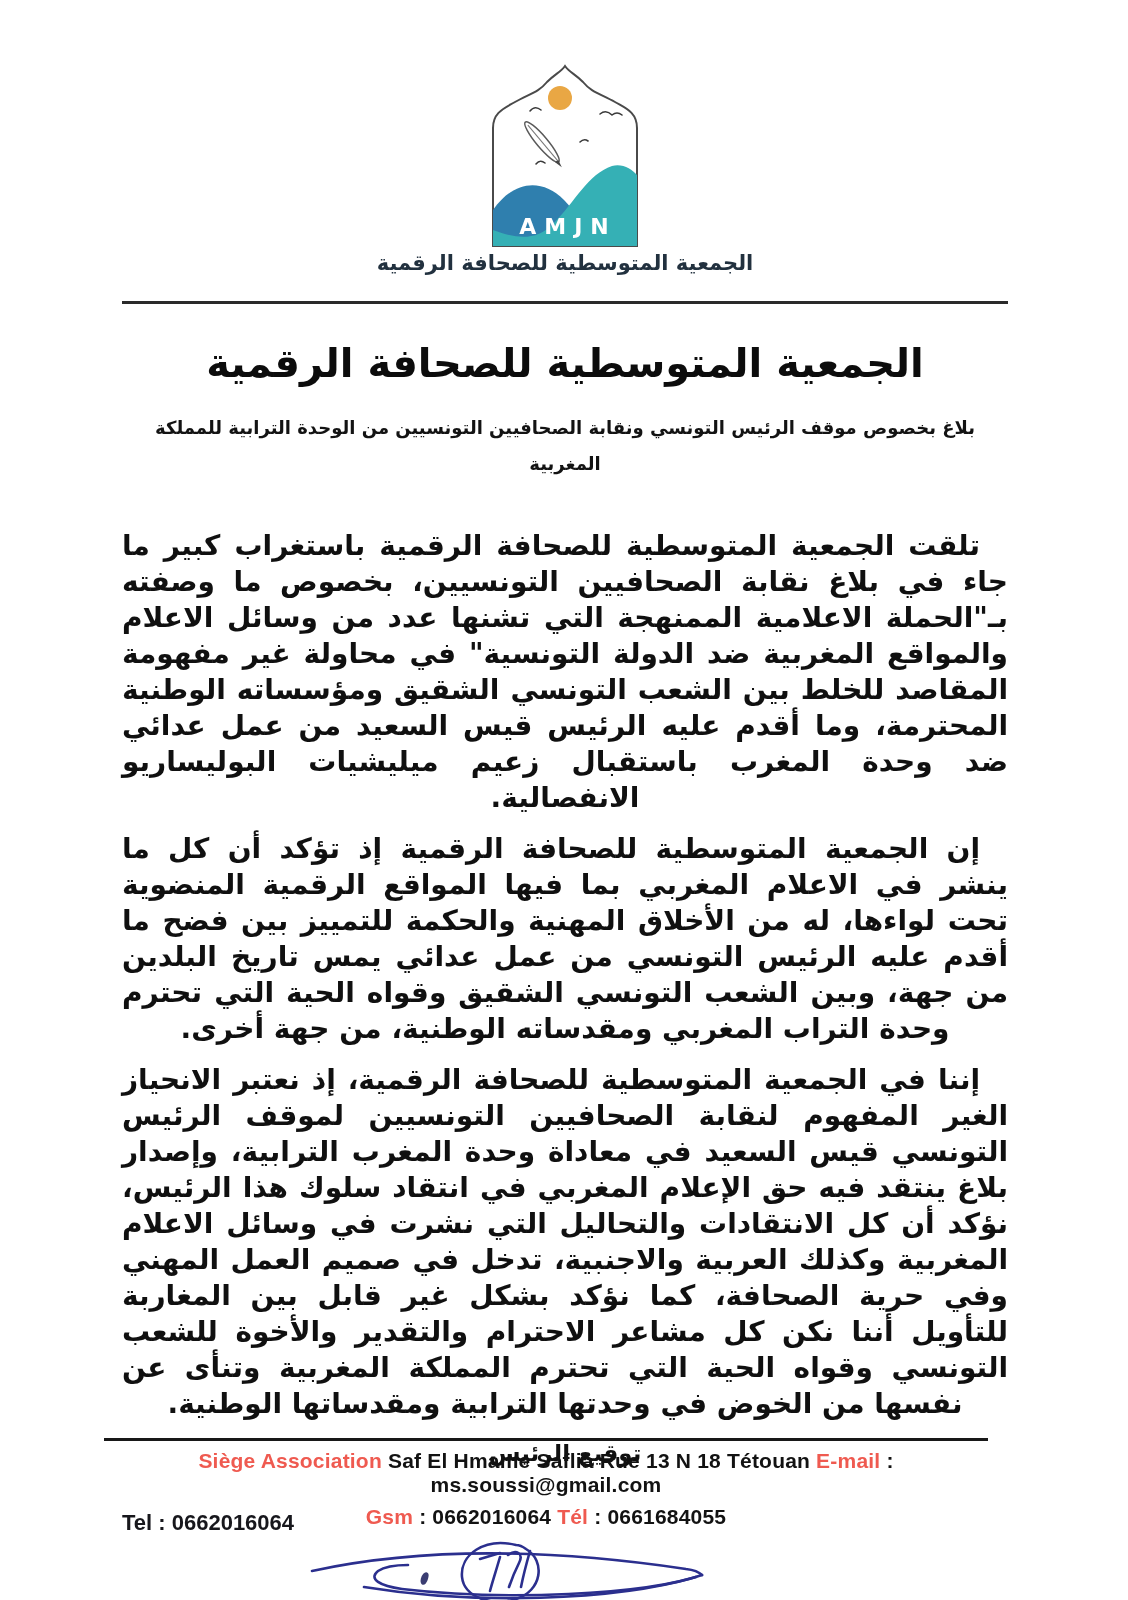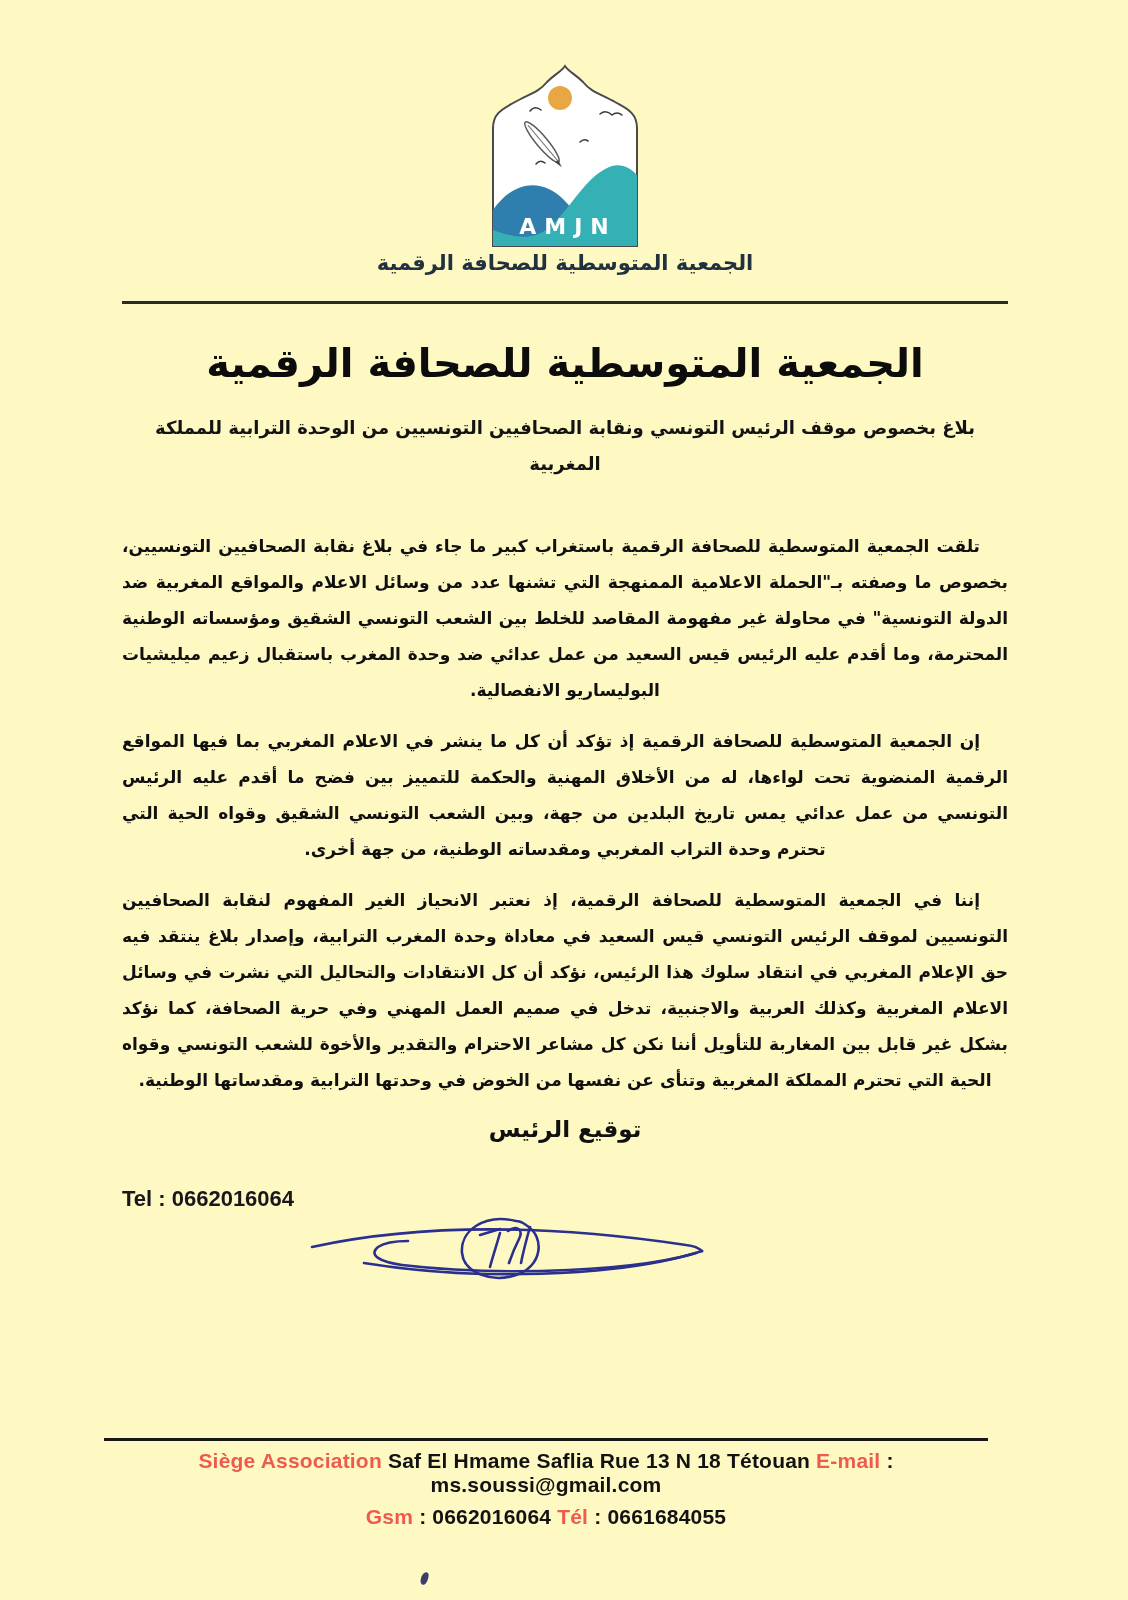--- a/index.html
+++ b/index.html
@@ -1,20 +1,20 @@
 <!DOCTYPE html>
 <html lang="ar"><head>
 <meta charset="utf-8">
 <style>
   html,body{margin:0;padding:0;background:#e8e8e8;}
   .page{
     position:relative;
     width:1128px;height:1600px;
     margin:0 auto;
-    background:#fef9c3;
+    background:#ffffff;
     overflow:hidden;
     font-family:"DejaVu Sans",sans-serif;
     color:#111;
   }
   .content{position:absolute;left:122px;top:64px;width:886px;}
   .logo-wrap{text-align:center;}
   .logo-wrap svg{display:block;margin:0 auto;}
   .logo-label{
     text-align:center;font-weight:bold;font-size:21px;
     color:#22313f;margin-top:3px;direction:rtl;letter-spacing:1px;
@@ -32,21 +32,21 @@
     text-align:center;font-weight:bold;font-size:18px;line-height:36px;
     margin:24px 28px 0 28px;direction:rtl;color:#131313;
   }
   .body-text{margin-top:46px;}
   .body-text p{
     direction:rtl;
     text-align:justify;
     text-align-last:center;
     -moz-text-align-last:center;
     font-weight:bold;
-    font-size:17px;
+    font-size:28px;
     line-height:36px;
     margin:0 0 15px 0;
     text-indent:28px;
     color:#101010;
   }
   .sig-heading{
     text-align:center;font-weight:bold;font-size:23px;
     margin-top:18px;direction:rtl;color:#101010;
   }
   .sig-block{

